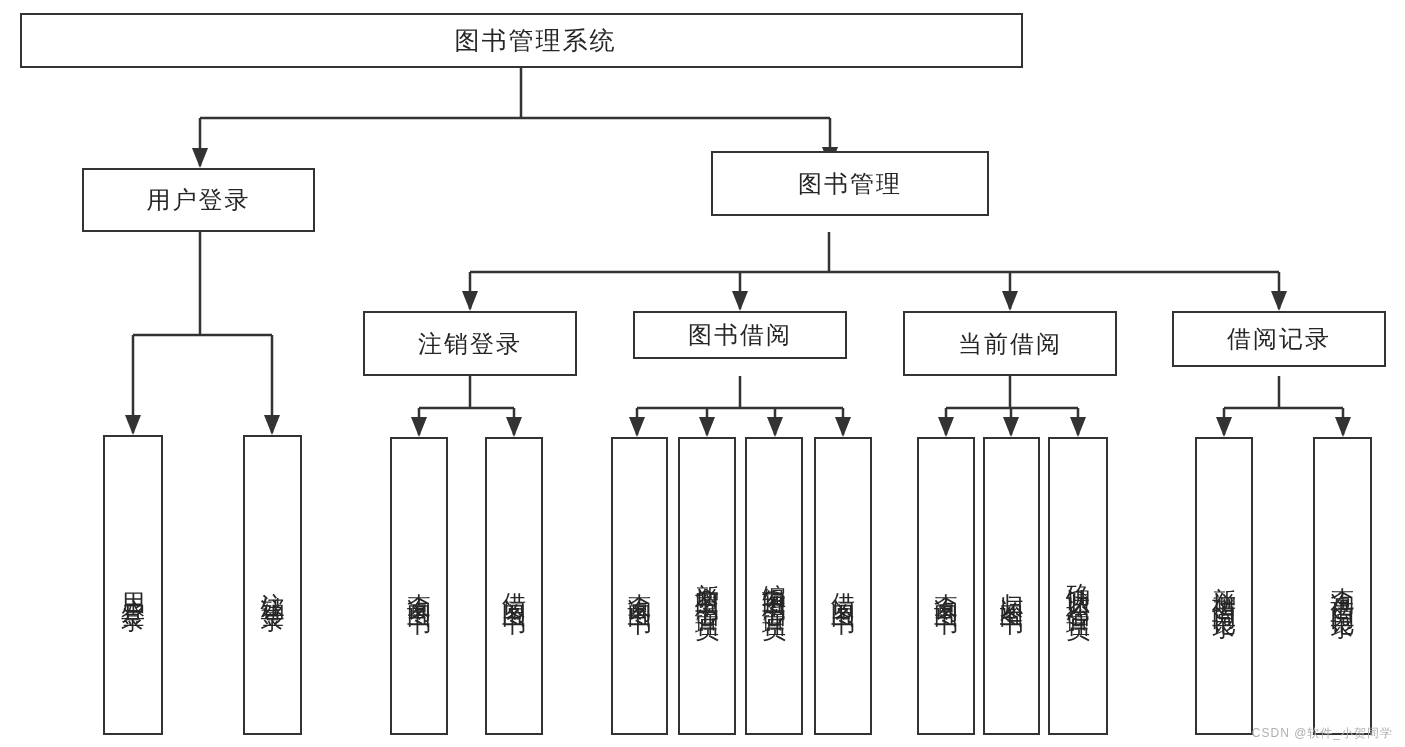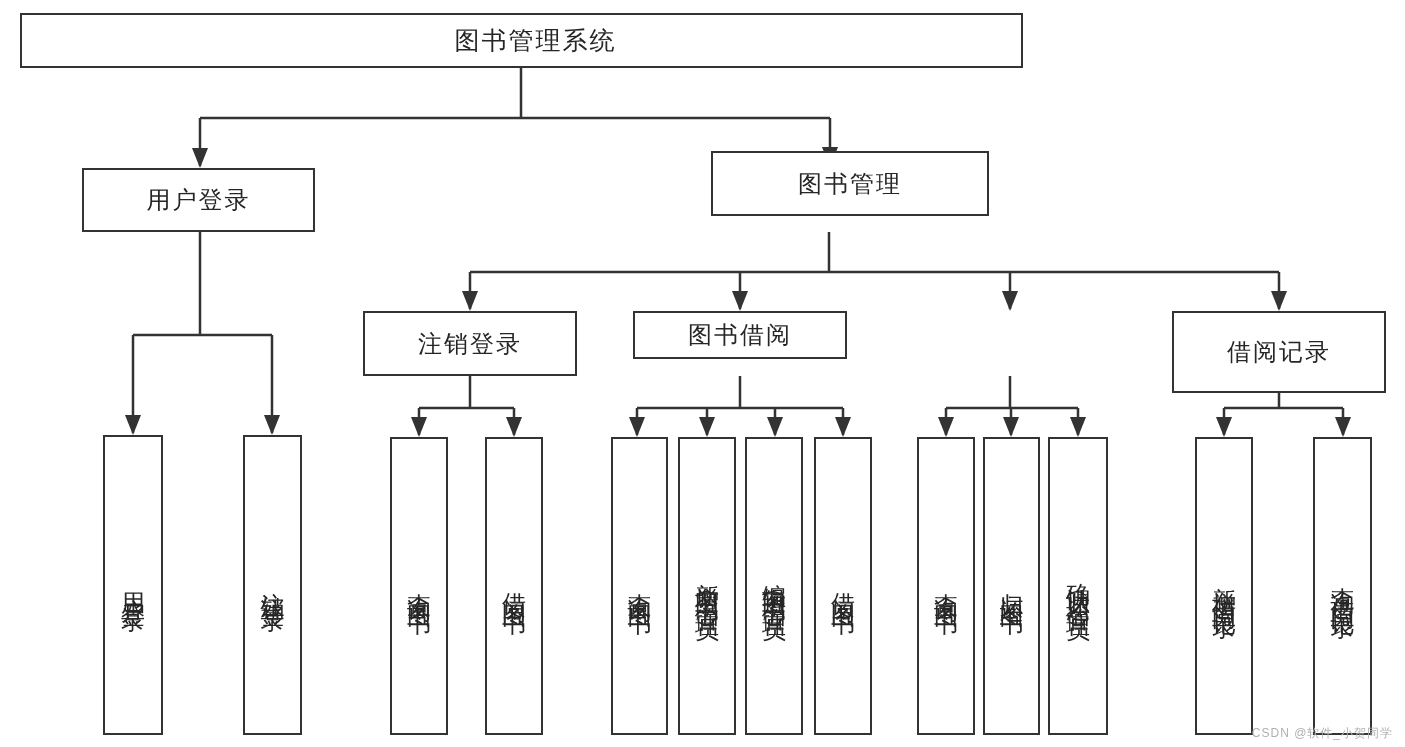--- a/index.html
+++ b/index.html
@@ -123,21 +123,24 @@
   <div class="box" style="left:711px; top:151px; width:278px; height:65px;">
     <span class="label-h">图书管理</span>
   </div>
 
   <div class="box" style="left:363px; top:311px; width:214px; height:65px;">
     <span class="label-h">注销登录</span>
   </div>
   <div class="box" style="left:633px; top:311px; width:214px; height:48px;">
     <span class="label-h">图书借阅</span>
   </div>
-  <div class="box" style="left:1172px; top:311px; width:214px; height:82px;">
+  <div class="box" style="left:903px; top:311px; width:214px; height:65px;">
+    <span class="label-h">当前借阅</span>
+  </div>
+  <div class="box" style="left:1172px; top:311px; width:214px; height:56px;">
     <span class="label-h">借阅记录</span>
   </div>
 
   <div class="box leaf" style="left:103px; top:435px; width:60px; height:300px;">
     <span class="label-v">用户登录</span>
   </div>
   <div class="box leaf" style="left:243px; top:435px; width:59px; height:300px;">
     <span class="label-v">注销登录</span>
   </div>
 

